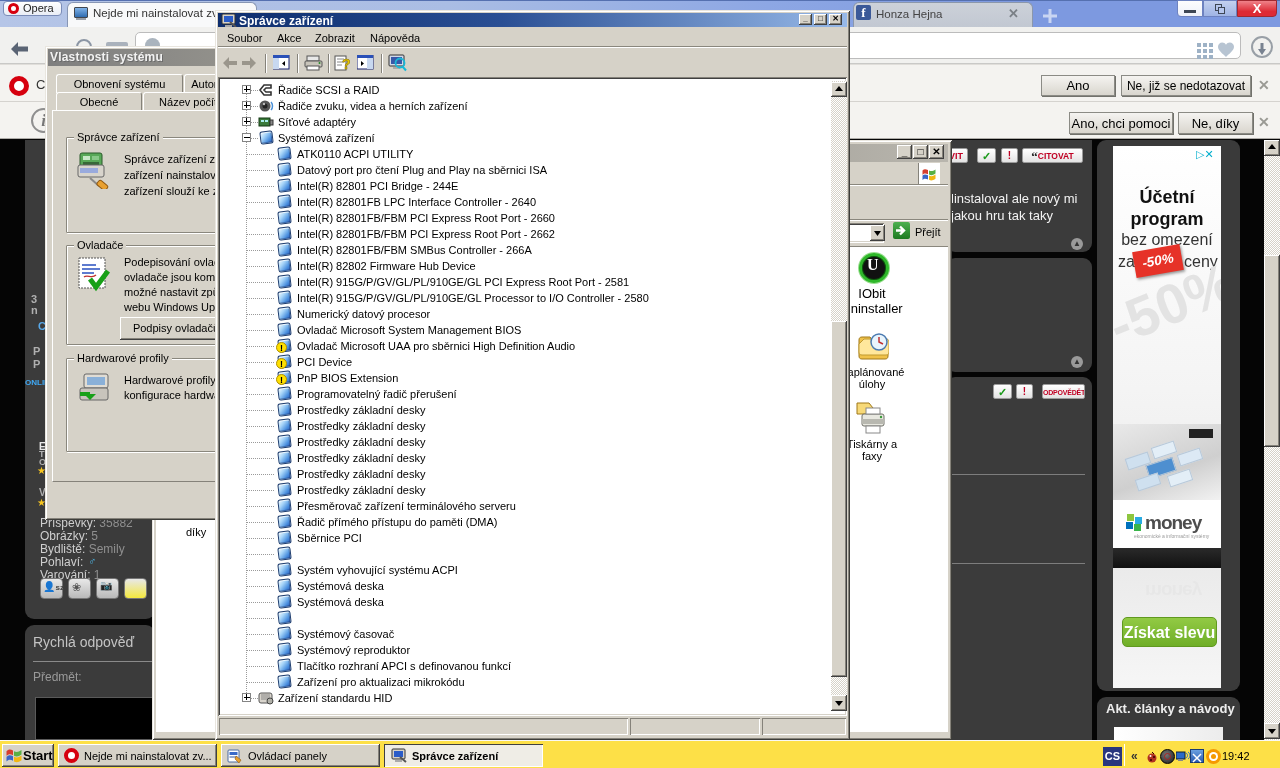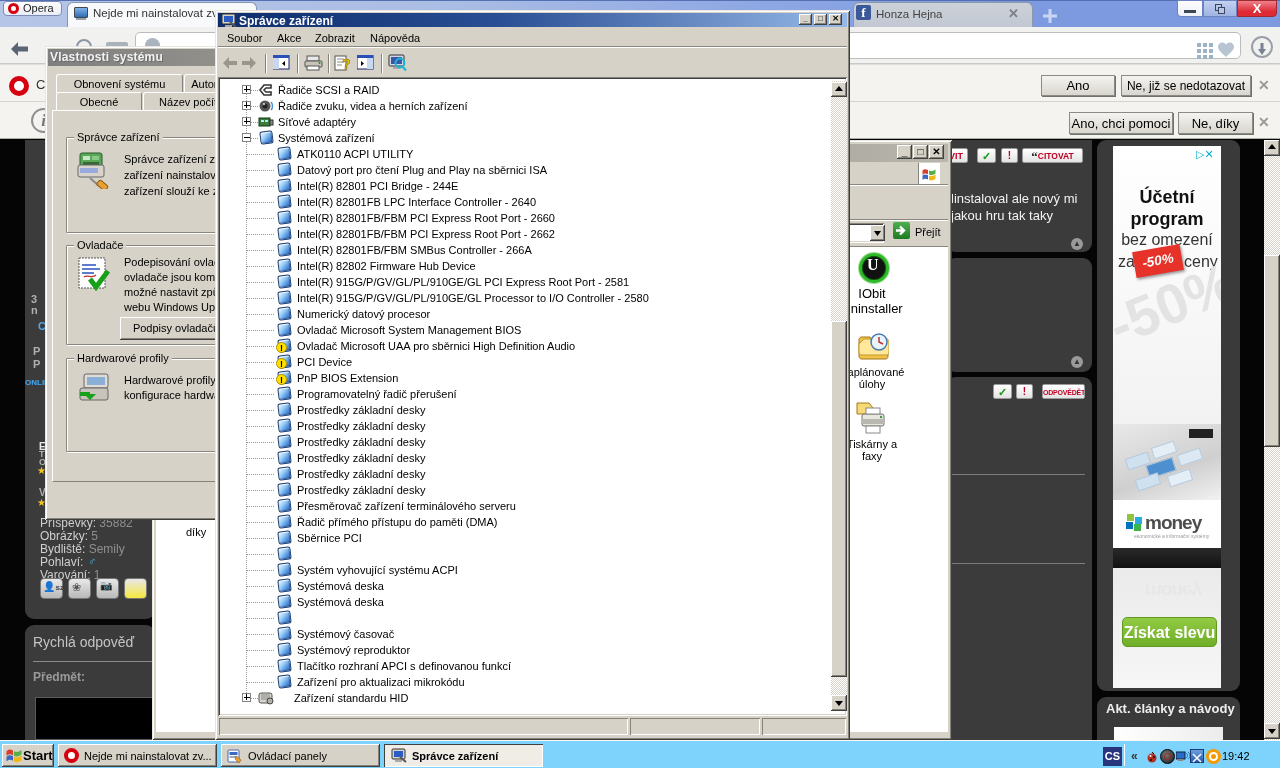--- a/index.html
+++ b/index.html
@@ -103,21 +103,21 @@
       <div class="a" style="left:40px;top:439px;width:23px;height:21px;background:linear-gradient(#e8e8e8,#b9b9b9);border:1px solid #777;border-radius:4px"></div>
       <div class="a" style="left:68px;top:439px;width:23px;height:21px;background:linear-gradient(#e8e8e8,#b9b9b9);border:1px solid #777;border-radius:4px"></div>
       <div class="a" style="left:96px;top:439px;width:23px;height:21px;background:linear-gradient(#e8e8e8,#b9b9b9);border:1px solid #777;border-radius:4px"></div>
       <div class="a" style="left:124px;top:439px;width:23px;height:21px;background:linear-gradient(#e8e8e8,#f5e93d);border:1px solid #777;border-radius:4px"></div>
       <div class="a" style="left:43px;top:442px;font-size:10px;color:#444">👤<span style="font-size:8px;font-weight:bold">sz</span></div>
       <div class="a" style="left:72px;top:442px;font-size:11px;color:#555">❀</div>
       <div class="a" style="left:100px;top:441px;font-size:10px;color:#456">📷</div>
       <div class="a" style="left:25px;top:486px;width:130px;height:115px;background:#3b3b3b;border-radius:9px 9px 0 0"></div>
       <div class="a" style="left:33px;top:495px;font-size:14px;color:#c4c4c4">Rychlá odpověď</div>
       <div class="a" style="left:33px;top:522px;width:120px;height:1px;background:#8a8a8a"></div>
-      <div class="a" style="left:33px;top:531px;font-size:12px;font-weight:bold;color:#9a9a9a">Předmět:</div>
+      <div class="a" style="left:33px;top:531px;font-size:12px;font-weight:normal;color:#9a9a9a">Předmět:</div>
       <div class="a" style="left:35px;top:558px;width:120px;height:43px;background:#000;border:1px solid #5a5a5a"></div>
       <div class="a" style="left:946px;top:1px;width:146px;height:112px;background:#3b3b3b;border-radius:0 0 9px 9px"></div>
       <div class="a" style="left:946px;top:119px;width:146px;height:114px;background:#3b3b3b;border-radius:9px"></div>
       <div class="a" style="left:946px;top:238px;width:146px;height:363px;background:#3b3b3b;border-radius:9px 9px 0 0"></div>
       <div class="a pill" style="left:944px;top:9px;width:24px;height:15px;font-size:9px;line-height:14px">VIT</div>
       <div class="a pill" style="left:977px;top:9px;width:19px;height:15px;font-size:11px;line-height:14px;color:#1b9a1b">✓</div>
       <div class="a pill" style="left:1001px;top:9px;width:17px;height:15px;font-size:10px;line-height:14px">!</div>
       <div class="a pill" style="left:1022px;top:9px;width:61px;height:15px;font-size:8.5px;line-height:15px;overflow:hidden"><span style="color:#222;font-family:'Liberation Serif',serif;font-size:13px;vertical-align:-2px">“</span>CITOVAT</div>
       <div class="a" style="left:951px;top:52px;font-size:13px;color:#f2f2f2;white-space:nowrap">linstaloval ale nový mi</div>
       <div class="a" style="left:951px;top:69px;font-size:13px;color:#f2f2f2;white-space:nowrap">jakou hru tak taky</div>
@@ -488,36 +488,36 @@
       <div class="a t12" style="left:77px;top:595px">Zařízení pro aktualizaci mikrokódu</div>
       <div class="a" style="left:31px;top:619px;width:7px;height:1px;background-image:linear-gradient(90deg,#9a9a9a 1px,transparent 1px);background-size:2px 1px"></div>
       <div class="a" style="left:22px;top:614px;width:9px;height:9px;background:#fff;border:1px solid #848484"></div>
       <div class="a" style="left:23.5px;top:618px;width:6px;height:1px;background:#000"></div>
       <div class="a" style="left:26px;top:615px;width:1px;height:6px;background:#000"></div>
       <div class="a" style="left:38px;top:611px;width:16px;height:16px"><svg width="16" height="16">
           <rect x="1" y="3" width="13" height="10" rx="2" fill="#d8d4cc" stroke="#555"></rect>
           <path d="M3 5h9M3 7h9M3 9h9" stroke="#888"></path>
           <circle cx="12" cy="11" r="3" fill="#b0b0a8" stroke="#444"></circle>
         </svg></div>
-      <div class="a t12" style="left:74px;top:611px">Zařízení standardu HID</div>
+      <div class="a t12" style="left:58px;top:611px">Zařízení standardu HID</div>
     </div>
     <div class="a checker" style="left:616px;top:71px;width:16px;height:630px"></div>
     <div class="a btn3d" style="left:616px;top:72px;width:16px;height:15px"><svg width="16" height="15">
         <path d="M8 4l4 5H4z" fill="#000"></path>
       </svg></div>
     <div class="a btn3d" style="left:616px;top:685px;width:16px;height:16px"><svg width="16" height="15">
         <path d="M8 11L4 6h8z" fill="#000"></path>
       </svg></div>
     <div class="a btn3d" style="left:616px;top:311px;width:16px;height:356px"></div>
     <div class="a" style="left:3px;top:706px;width:629px;height:21px;background:#d6d2c8"></div>
     <div class="a" style="left:4px;top:708px;width:409px;height:17px;box-shadow:inset 1px 1px 0 #85827a,inset -1px -1px 0 #fff"></div>
     <div class="a" style="left:415px;top:708px;width:130px;height:17px;box-shadow:inset 1px 1px 0 #85827a,inset -1px -1px 0 #fff"></div>
     <div class="a" style="left:547px;top:708px;width:84px;height:17px;box-shadow:inset 1px 1px 0 #85827a,inset -1px -1px 0 #fff"></div>
   </div>
-<div class="a" style="left:0;top:740px;width:1280px;height:28px;background:#7dd3fc;border-top:1px solid #f9f8f5;z-index:40">
+<div class="a" style="left:0;top:740px;width:1280px;height:28px;background:#fde047;border-top:1px solid #f9f8f5;z-index:40">
     <div class="a btn3d" style="left:2px;top:3px;width:52px;height:23px"></div>
     <div class="a" style="left:5px;top:5px;width:18px;height:17px"><svg width="18" height="17">
         <path d="M1.5 5.2 C3.5 3.2 5.5 3.2 8 4.6 L8 9.2 C5.5 7.8 3.5 7.8 1.5 9.8 Z" fill="#d63e2e"></path>
         <path d="M9 5.2 C11.5 6.4 13.5 6.2 16.5 4.0 L16.5 8.6 C13.5 10.8 11.5 11 9 9.8 Z" fill="#58b044"></path>
         <path d="M1.5 10.8 C3.5 8.8 5.5 8.8 8 10.2 L8 14.8 C5.5 13.4 3.5 13.4 1.5 15.4 Z" fill="#3a66c8"></path>
         <path d="M9 10.8 C11.5 12 13.5 11.8 16.5 9.6 L16.5 14.2 C13.5 16.4 11.5 16.6 9 15.4 Z" fill="#f2b713"></path>
       </svg></div>
     <div class="a" style="left:23px;top:7px;font-size:13px;font-weight:bold;color:#000">Start</div>
     <div class="a btn3d" style="left:58px;top:3px;width:159px;height:23px"></div>
     <div class="a" style="left:64px;top:7px;width:15px;height:15px;border-radius:50%;border:4px solid #d6000e;background:#fff"></div>

